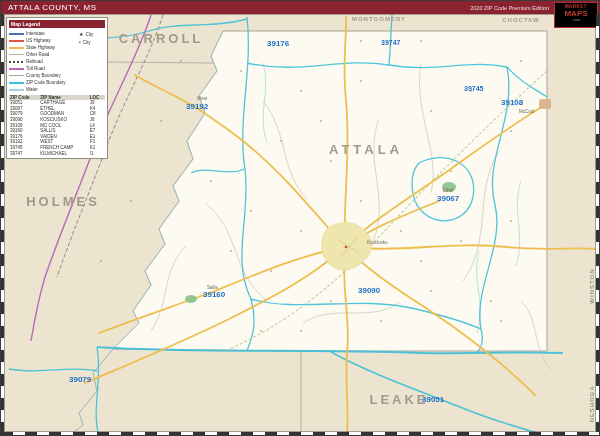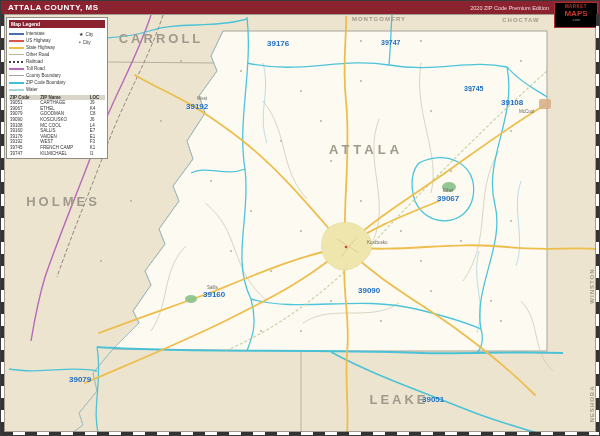--- a/index.html
+++ b/index.html
@@ -4,21 +4,21 @@
 <style>
   html,body{margin:0;padding:0;background:#777;}
   .frame{position:relative;width:600px;height:436px;margin:0 auto;background:#ece4cf;
          border:1px solid #3a3a3a;box-sizing:border-box;overflow:hidden;
          font-family:"Liberation Sans",sans-serif;}
   svg.map{position:absolute;left:0;top:0;width:600px;height:436px;}
   
   .header{position:absolute;left:0;top:0;right:0;height:13px;background:#8a2230;z-index:6;
           display:flex;align-items:center;justify-content:space-between;
           padding:0 50px 0 7px;box-sizing:border-box;}
-  .header .title{color:#ffffff;font-size:8px;font-weight:bold;letter-spacing:.5px;}
+  .header .title{color:#ffffff;font-size:8px;font-weight:normal;letter-spacing:.5px;}
   .header .edition{color:#f0d9d9;font-size:5.5px;}
   
   .logo{position:absolute;top:1px;right:1px;width:44px;height:26px;background:#000000;
         border:1px solid #b03030;z-index:7;text-align:center;line-height:1;padding-top:2px;box-sizing:border-box;}
   .logo-1{color:#c0392b;font-size:4.5px;font-weight:bold;letter-spacing:.5px;}
   .logo-2{color:#c0392b;font-size:8px;font-weight:bold;}
   .logo-3{color:#8a8a8a;font-size:4px;}
   
   .legend{position:absolute;left:5px;top:16px;width:102px;background:#ffffff;
           border:1px solid #8f8c82;z-index:5;font-size:5px;color:#333;padding:2px;box-sizing:border-box;}

